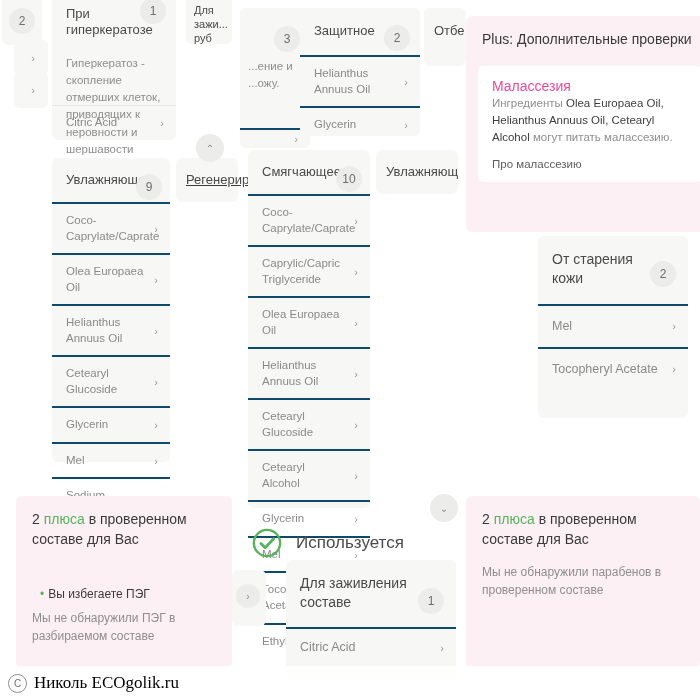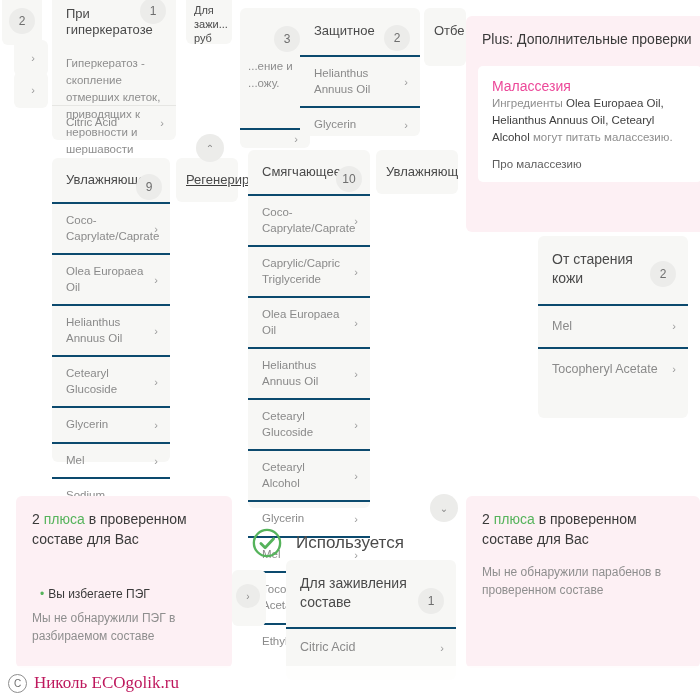--- a/index.html
+++ b/index.html
@@ -173,21 +173,21 @@
     color: #6e6e6e;
     font-size: 10px;
     display: flex;
     align-items: center;
     justify-content: center;
     margin-right: 7px;
   }
   .footer-text {
     font-family: "Liberation Serif", serif;
     font-size: 17px;
-    color: #be185d;
+    color: #000000;
   }
 </style>
 </head>
 <body>
 
 <div class="stage">
 
   <div class="card" style="left:2px; top:-10px; width:40px; height:55px;">
     <div class="count-badge" style="left:7px; top:18px;">2</div>
   </div>

